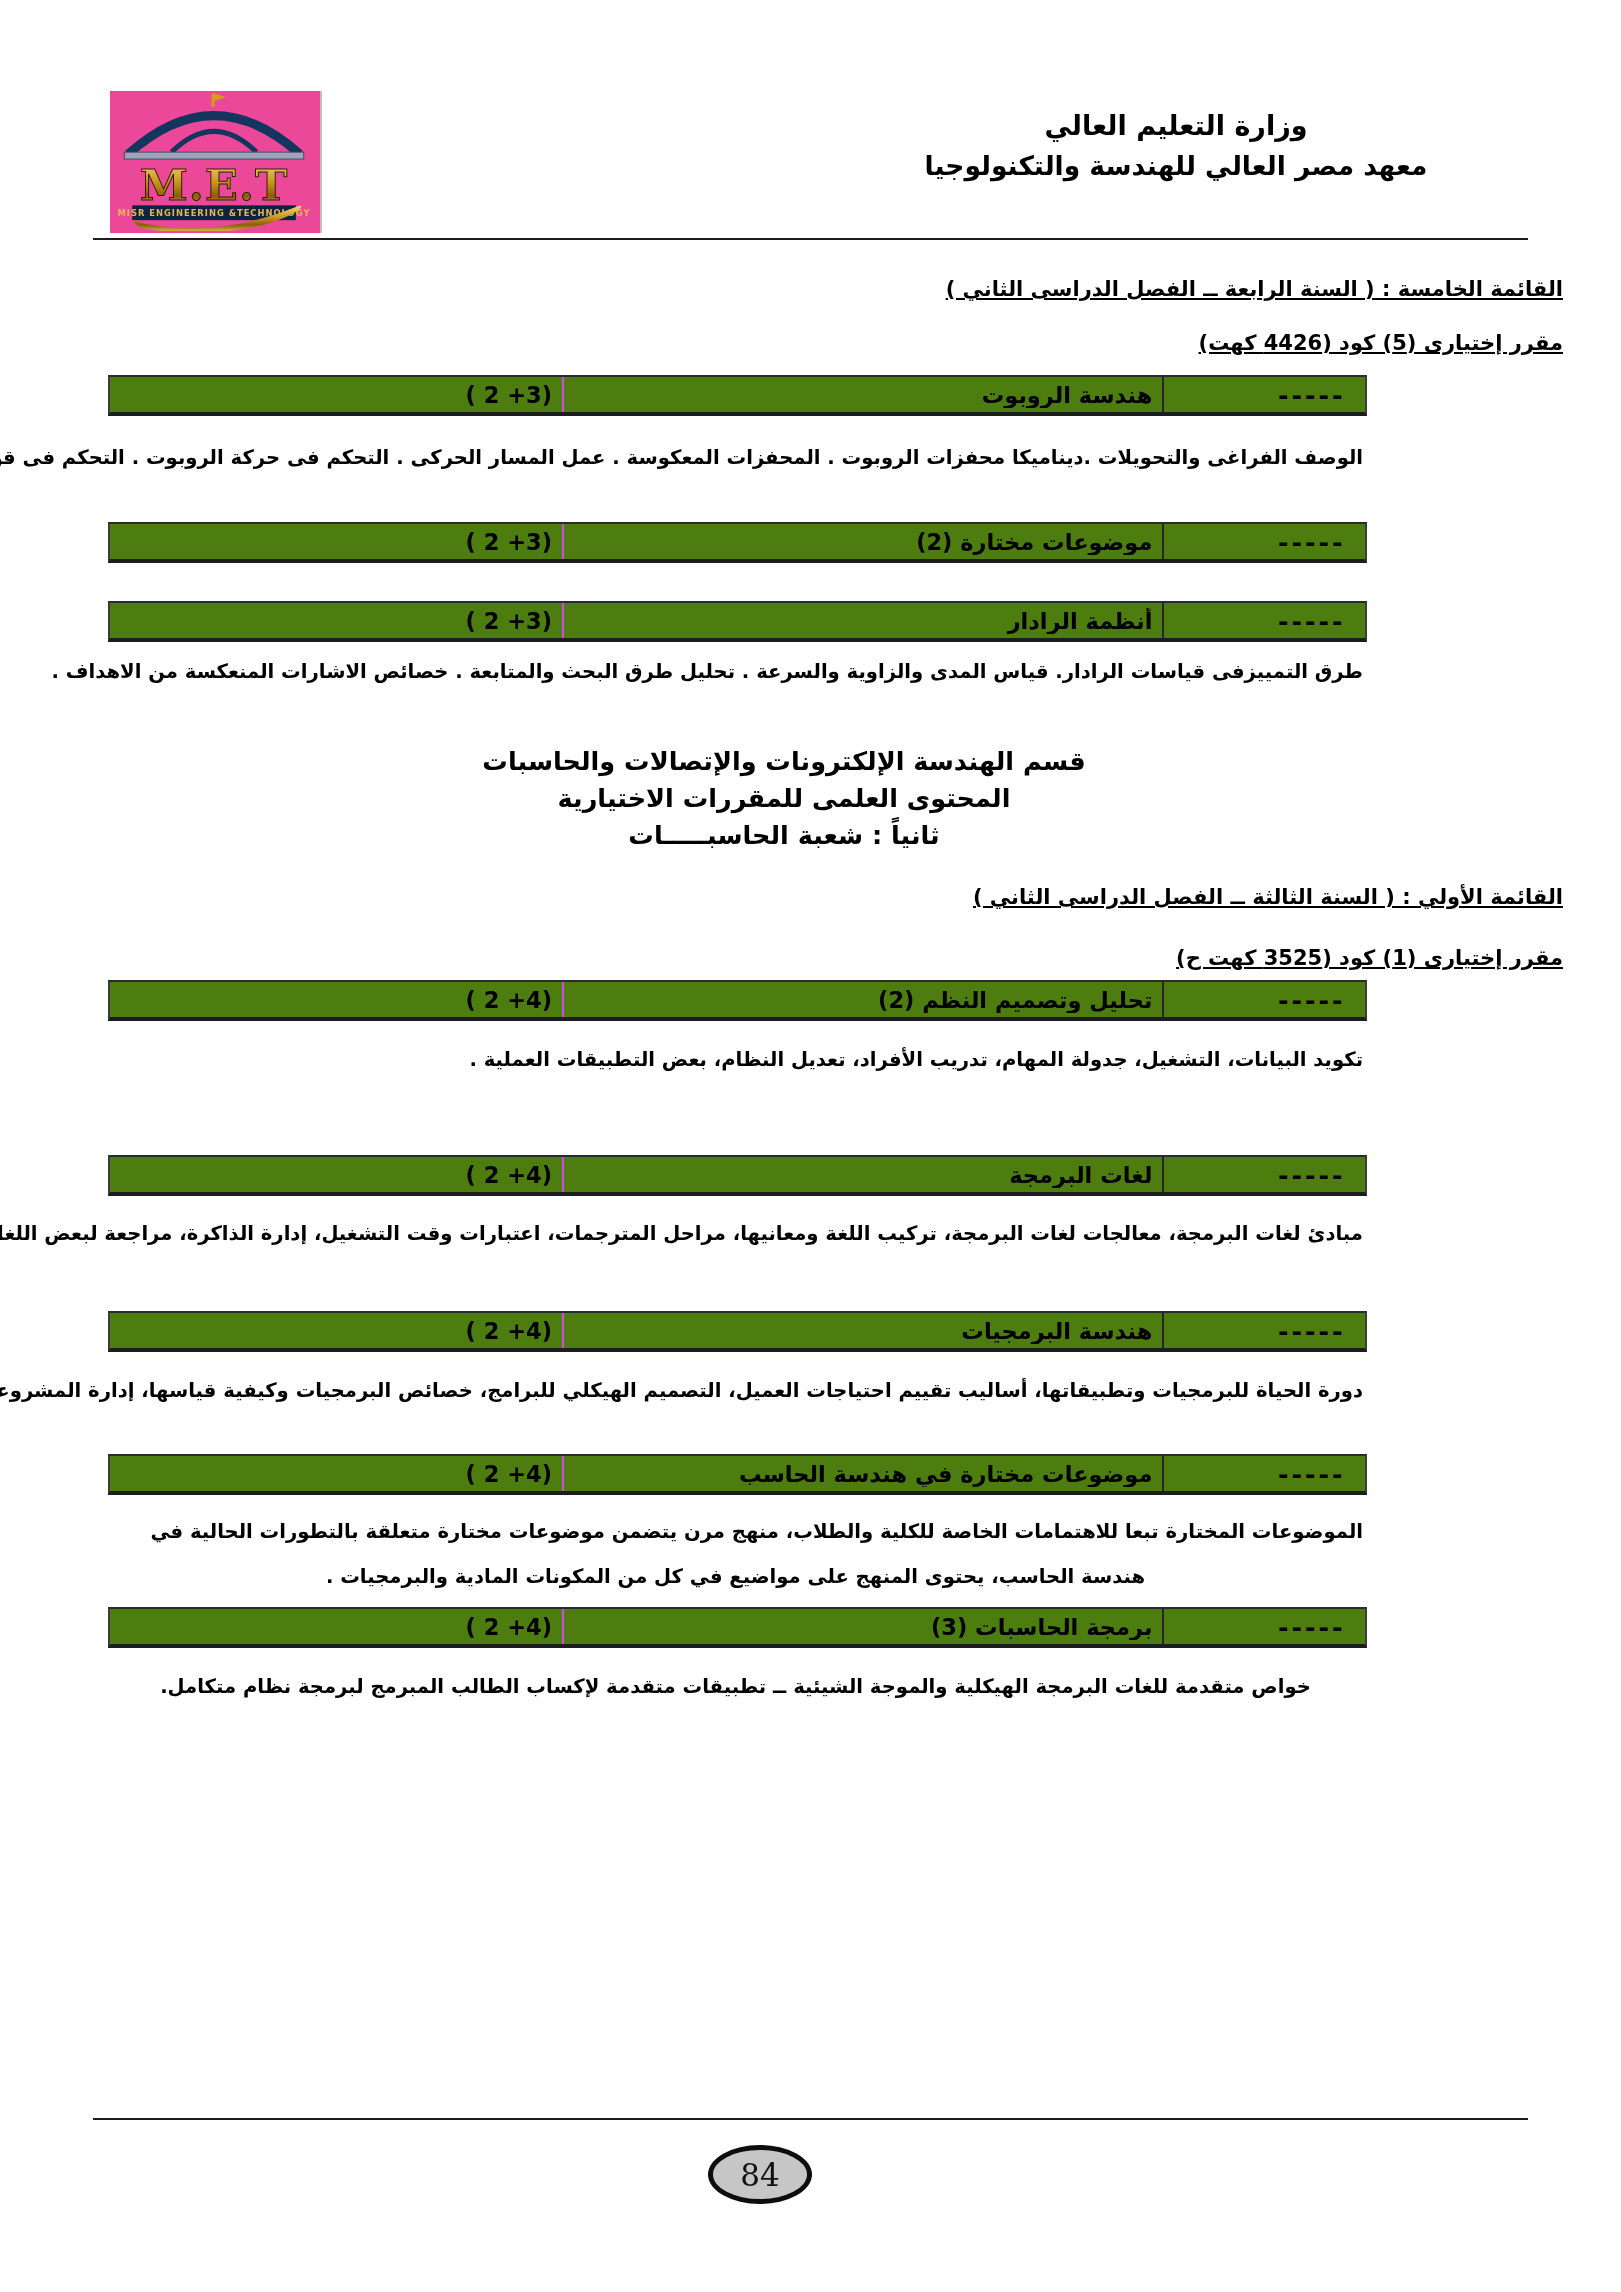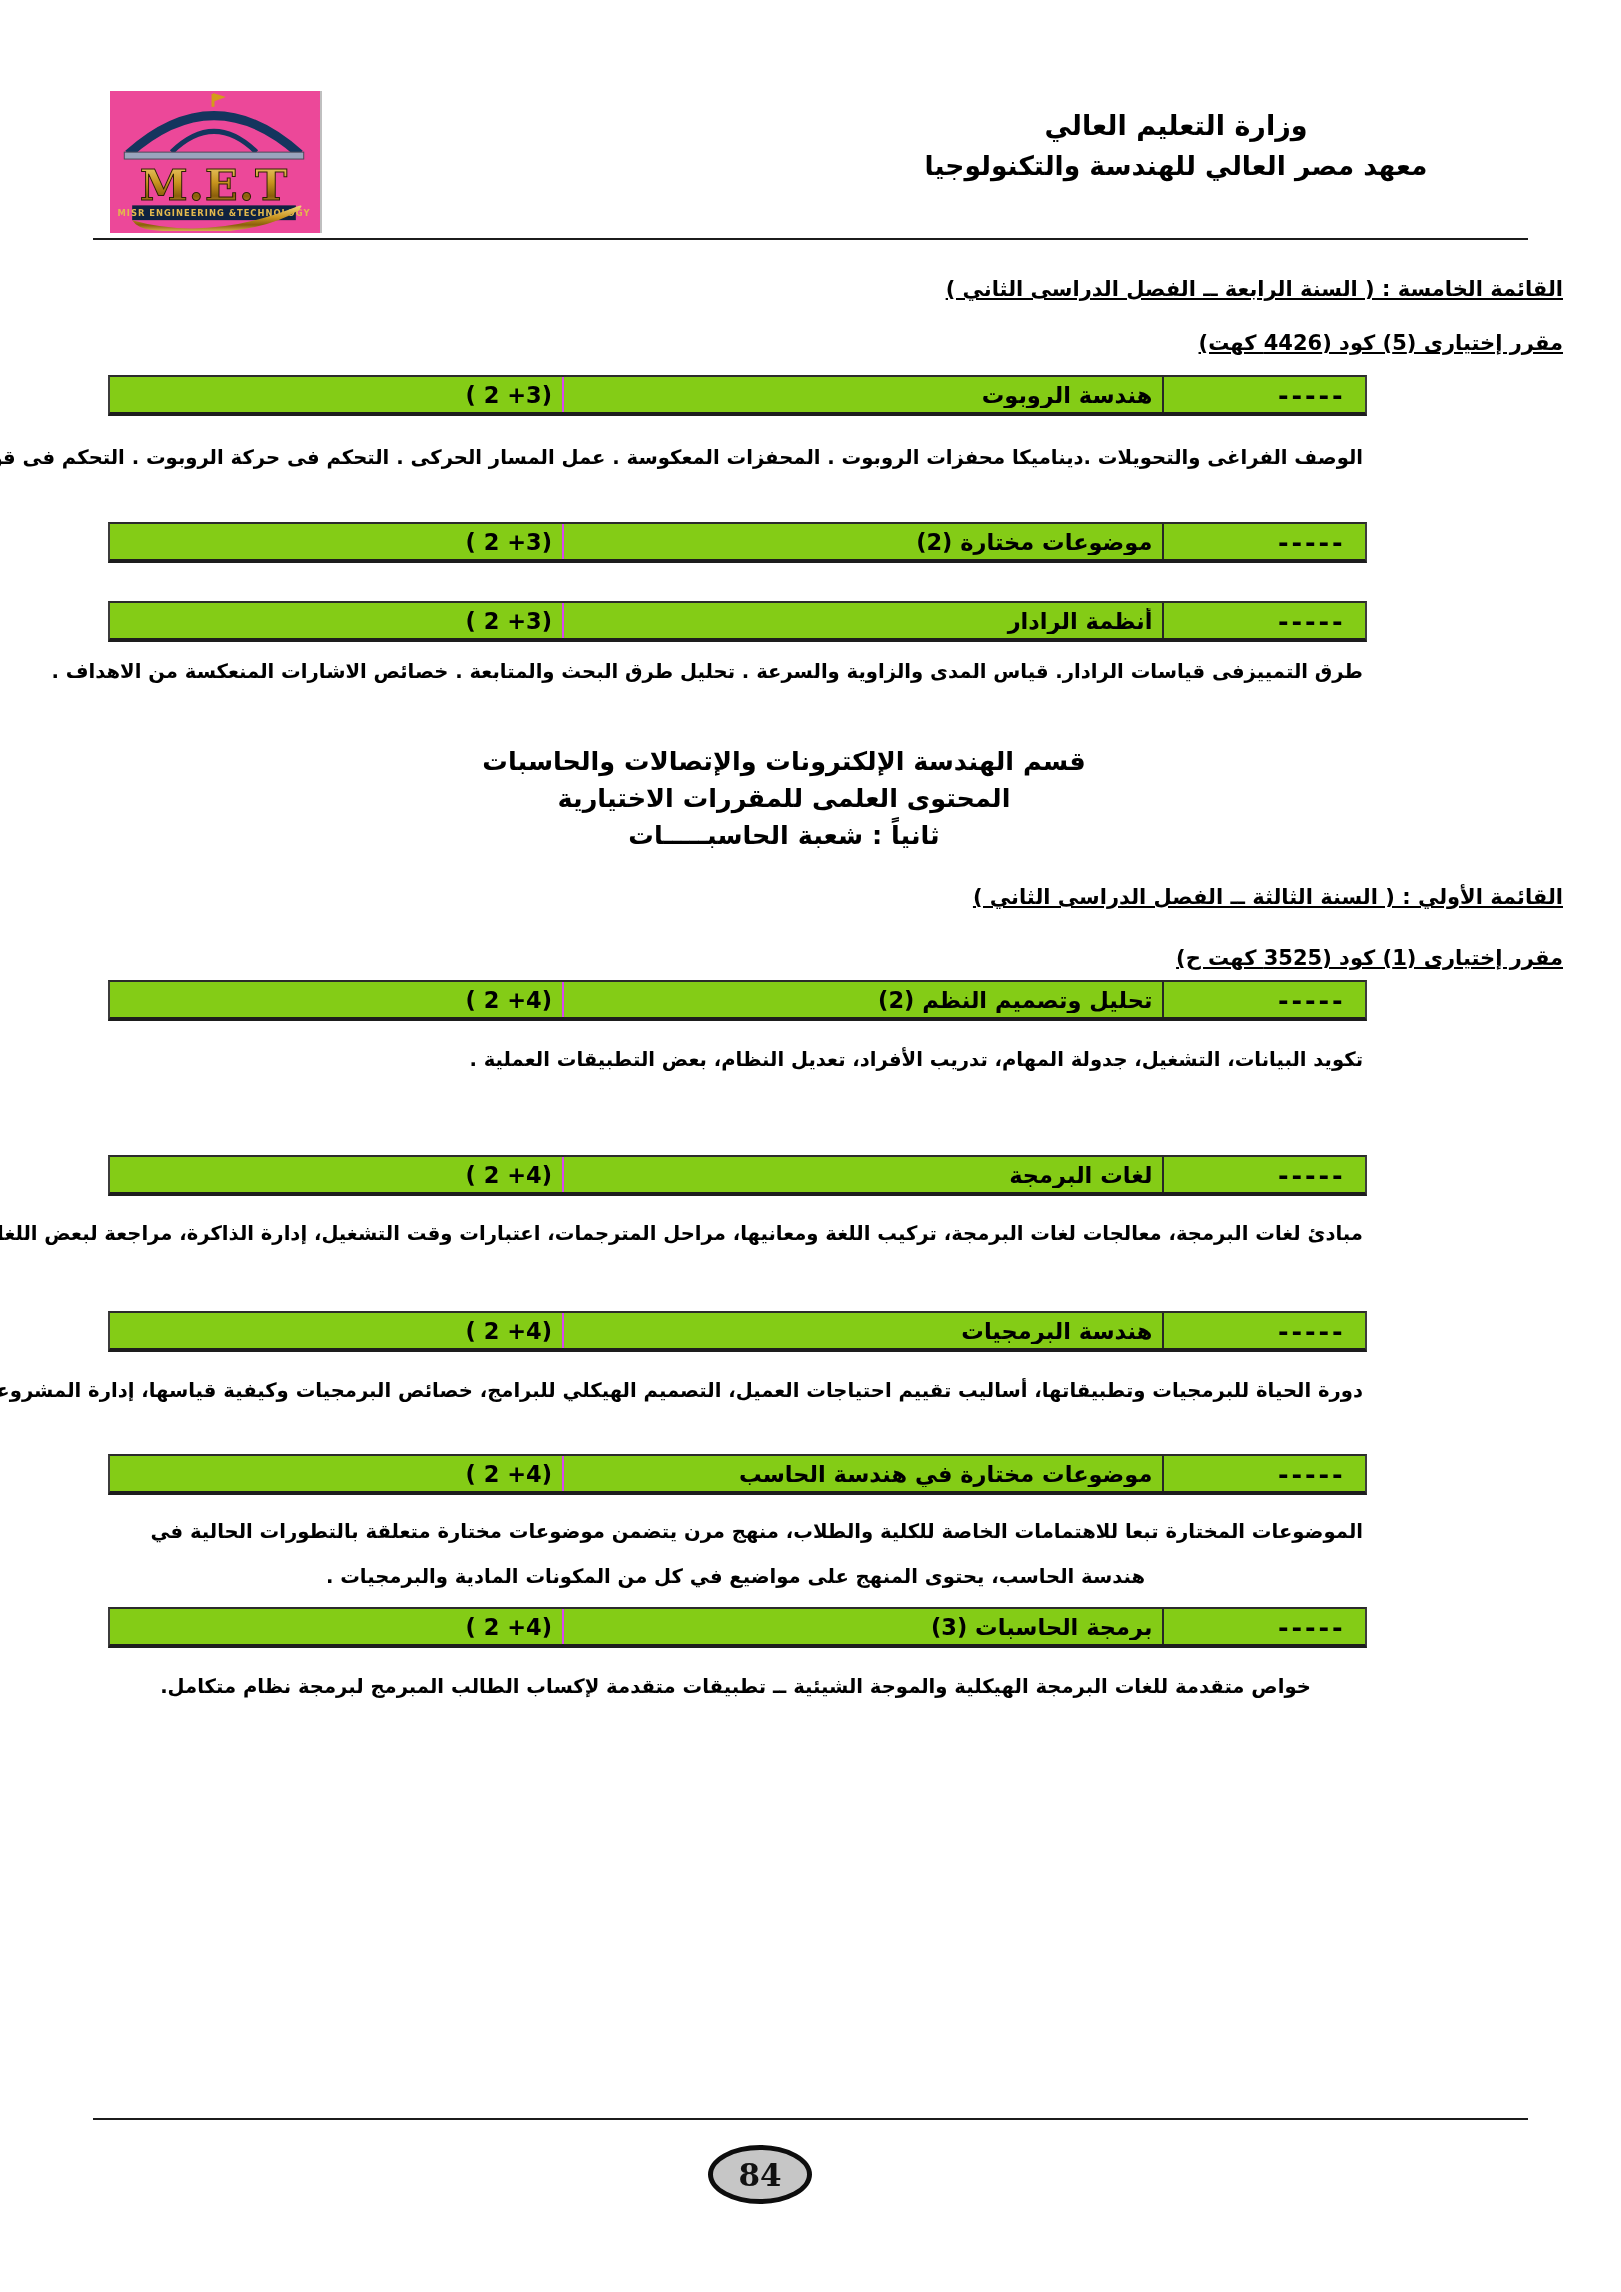--- a/index.html
+++ b/index.html
@@ -18,21 +18,21 @@
   .rule{left:93px;width:1435px;height:2px;background:#1c1c1c;}
   .rule-top{top:238px;}
   .rule-bottom{top:2118px;}
 
   
   .sec-title{right:58px;direction:rtl;font-size:21px;white-space:nowrap;text-decoration:underline;}
 
   
   .crow{
     left:108px;width:1259px;height:41px;box-sizing:border-box;
-    background:#84cc16;display:flex;
+    background:#4d7c0f;display:flex;
     border-top:2.9px solid #2b2b2b;border-bottom:4.9px solid #1d1d1d;
     border-left:2px solid #3c3c3c;border-right:2px solid #3c3c3c;
   }
   .c-credits{width:36%;display:flex;align-items:center;justify-content:flex-end;padding-left:3.9px;box-sizing:border-box;}
   .c-credits span{font-size:22.5px;padding-right:9.8px;}
   .c-name{width:48%;box-sizing:border-box;border-left:2px solid #d946ef;border-right:2px solid #262626;display:flex;align-items:center;}
   .c-name span{width:100%;direction:rtl;text-align:right;font-size:22.5px;padding:0 9.8px;white-space:nowrap;overflow:hidden;}
   .c-code{width:16%;display:flex;align-items:center;justify-content:flex-end;box-sizing:border-box;}
   .c-code span{font-size:25.5px;letter-spacing:2.9px;padding-right:19.6px;}
 
@@ -43,21 +43,21 @@
   .center-last{line-height:45px;text-align:right;text-align-last:center;}
 
   
   .dept{left:245px;top:743px;width:1078px;direction:rtl;text-align:center;font-size:25.5px;line-height:37px;}
 
   
   .page-oval{
     left:708px;top:2145px;width:104px;height:59px;box-sizing:border-box;
     border:5.9px solid #0d0d0d;border-radius:50%;background:#c6c6c6;
     display:flex;align-items:center;justify-content:center;
-    font-family:"DejaVu Serif",serif;font-weight:bold;font-size:31px;color:#111;
+    font-family:"DejaVu Serif",serif;font-weight:normal;font-size:31px;color:#111;
   }
 </style>
 </head>
 <body>
 
 <div class="page">
 
   <div class="abs logo-box">
     <svg width="208" height="140" viewBox="0 0 210 142">
       <defs>

